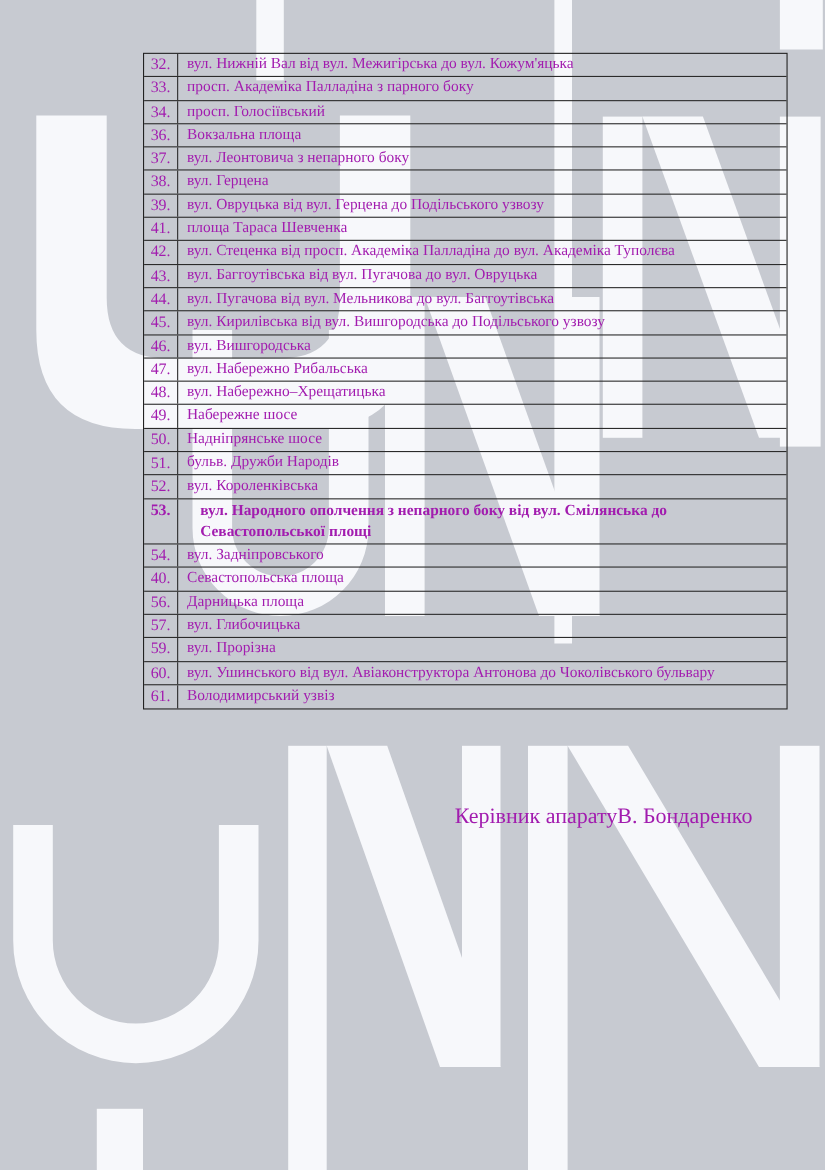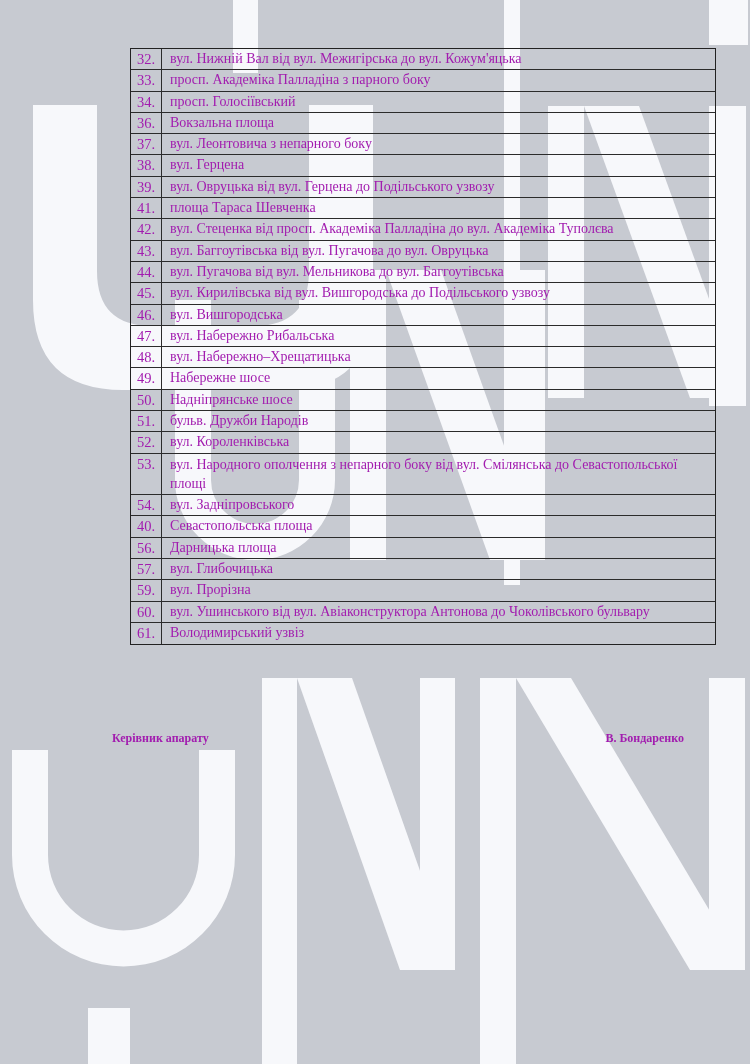--- a/index.html
+++ b/index.html
@@ -19,37 +19,37 @@
     border:1.6px solid #222;
     box-sizing:border-box;
     z-index:2;
   }
   .row{
     display:flex;align-items:stretch;
     height:21.3px;box-sizing:border-box;
     border-bottom:1.3px solid #2b2b2b;
   }
   .row:last-child{border-bottom:none;}
-  .row.tall{height:41.5px;}
+  .row.tall{height:41.5px;font-weight:bold;}
   .cell-num{
     width:31px;flex:none;box-sizing:border-box;
     border-right:1.3px solid #2b2b2b;
     text-align:center;font-size:14.5px;line-height:20px;
   }
   .cell-street{
     flex:1;min-width:0;
     padding:0 4px 0 8px;
     font-size:14px;line-height:20px;
     white-space:nowrap;overflow:hidden;
   }
-  .row.tall .cell-street{white-space:normal;line-height:19.5px;padding-top:1px;}
+  .row.tall .cell-street{white-space:normal;line-height:19.5px;padding-top:1px;margin-left:12px;}
   .sig{
     position:absolute;top:731px;left:112px;width:572px;
-    display:flex;justify-content:space-between;
-    font-size:12px;z-index:2;font-weight:bold;
+    display:flex;justify-content:flex-end;
+    font-size:20px;z-index:2;
   }
 </style>
 </head>
 <body>
 
 <div class="page" style="background: rgb(199, 202, 209);">
 
   <svg class="wm" viewBox="0 0 750 1064" aria-hidden="true">
     <g id="wm-group" fill="#f7f8fb">
       <title>UNN</title>

